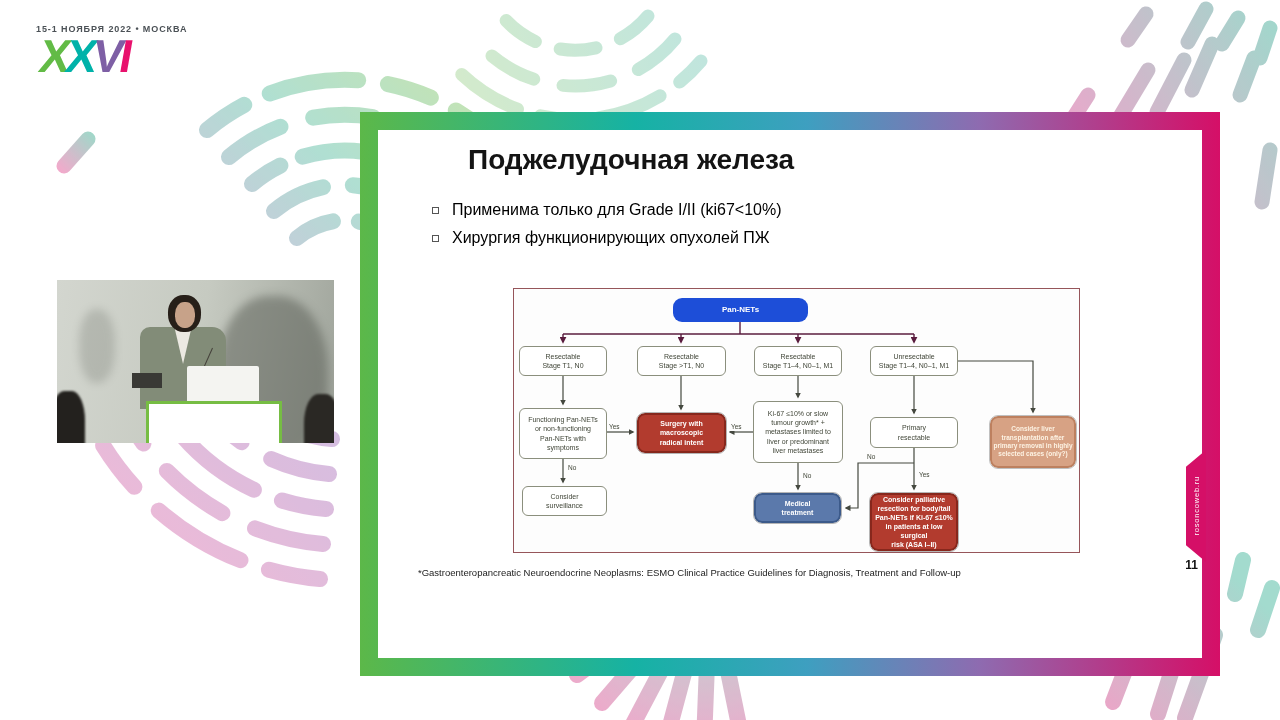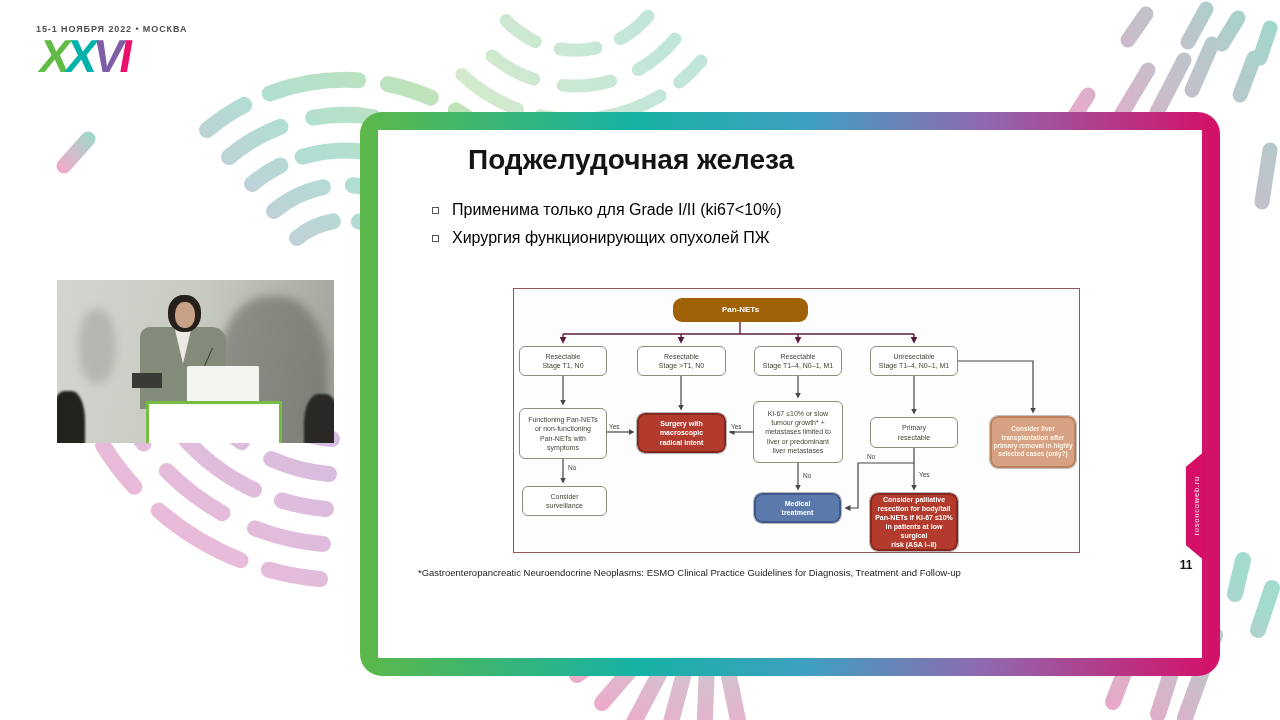--- a/index.html
+++ b/index.html
@@ -31,42 +31,42 @@
   .v-face{left:22%;top:20%;width:60%;height:68%;background:#c7a289;border-radius:46%;}
   .v-body{left:30%;top:29%;width:31%;height:50%;background:#828c78;border-radius:10px 14px 0 0;}
   .v-shirt{left:40%;top:0;width:20%;height:45%;background:#ece9e2;clip-path:polygon(0 0,100% 0,50% 100%);}
   .v-mic{left:56%;top:42%;width:1px;height:30%;background:#44403a;transform:rotate(24deg);transform-origin:top;}
   .v-monitor{left:47%;top:53%;width:26%;height:21%;background:#f4f4f1;border-radius:2px;border-bottom:2px solid #cfcfc9;}
   .v-laptop{left:27%;top:57%;width:11%;height:9%;background:#393935;}
   .v-sign{left:32%;top:74%;width:47%;height:40%;background:#fff;border:3px solid #76bd43;}
 
   
   .slide{position:absolute;left:360px;top:112px;width:860px;height:564px;z-index:3;
-         background:linear-gradient(90deg,#5cb849 0%,#16b2a4 32%,#3e9fc0 52%,#8e6bb0 72%,#d50f67 100%);border-radius:22px;}
+         background:linear-gradient(90deg,#5cb849 0%,#16b2a4 32%,#3e9fc0 52%,#8e6bb0 72%,#d50f67 100%);}
   .slide-inner{position:absolute;left:18px;top:18px;right:18px;bottom:18px;background:#fff;}
   .slide-title{position:absolute;left:90px;top:14px;font-size:28px;font-weight:bold;color:#141414;}
   .bullets{position:absolute;left:54px;top:66px;width:720px;}
   .bullet-row{display:flex;align-items:flex-start;height:28px;}
   .blt-marker{width:5px;height:5px;border:1px solid #555;margin:11px 13px 0 0;flex:0 0 auto;}
   .bullet-text{font-size:16px;color:#000000;line-height:28px;white-space:nowrap;}
   .footnote{position:absolute;left:40px;top:437px;font-size:9.5px;color:#222;}
-  .pagenum{position:absolute;left:796px;top:428px;width:24px;text-align:center;
+  .pagenum{position:absolute;left:796px;top:428px;width:24px;text-align:right;
            font-size:12px;font-weight:bold;color:#111;}
   .side-tab{position:absolute;right:14px;top:338px;width:20px;height:112px;background:#d50f67;
             clip-path:polygon(100% 0,100% 100%,0 85%,0 15%);display:flex;align-items:center;justify-content:center;}
   .side-tab span{writing-mode:vertical-rl;transform:rotate(180deg);font-size:7.5px;color:#fff;letter-spacing:.8px;}
 
   
   .fc{position:absolute;left:135px;top:158px;width:567px;height:265px;box-sizing:border-box;
       border:1px solid #96555a;background:#fdfdfd;}
   .fc svg{position:absolute;left:0;top:0;}
   .fc-box{position:absolute;box-sizing:border-box;display:flex;align-items:center;justify-content:center;
           text-align:center;white-space:pre-line;border-radius:6px;font-size:7px;line-height:1.3;}
   .fc-white{background:#fff;border:1px solid #8b8f7d;color:#3f4436;}
-  .fc-root{background:#a16207;color:#fff;font-weight:bold;border-radius:9px;font-size:8px;}
+  .fc-root{background:#1d4ed8;color:#fff;font-weight:bold;border-radius:9px;font-size:8px;}
   .fc-red{background:#b23b2e;border:2px solid #87271c;outline:1px solid #b5b5b5;color:#fff;font-weight:bold;border-radius:8px;}
   .fc-blue{background:#5b79ab;border:2px solid #3c5a8a;outline:1px solid #b5b5b5;color:#fff;font-weight:bold;border-radius:8px;}
   .fc-tan{background:#d7a284;border:2px solid #bd805f;outline:1px solid #c0c0c0;color:#fdf3e4;font-weight:bold;border-radius:8px;font-size:6.5px;}
   .fc-lbl{position:absolute;font-size:6.5px;color:#3f4436;background:#fdfdfd;padding:0 1px;line-height:1;z-index:2;}
 </style>
 </head>
 <body>
 
 <div class="stage">
 

